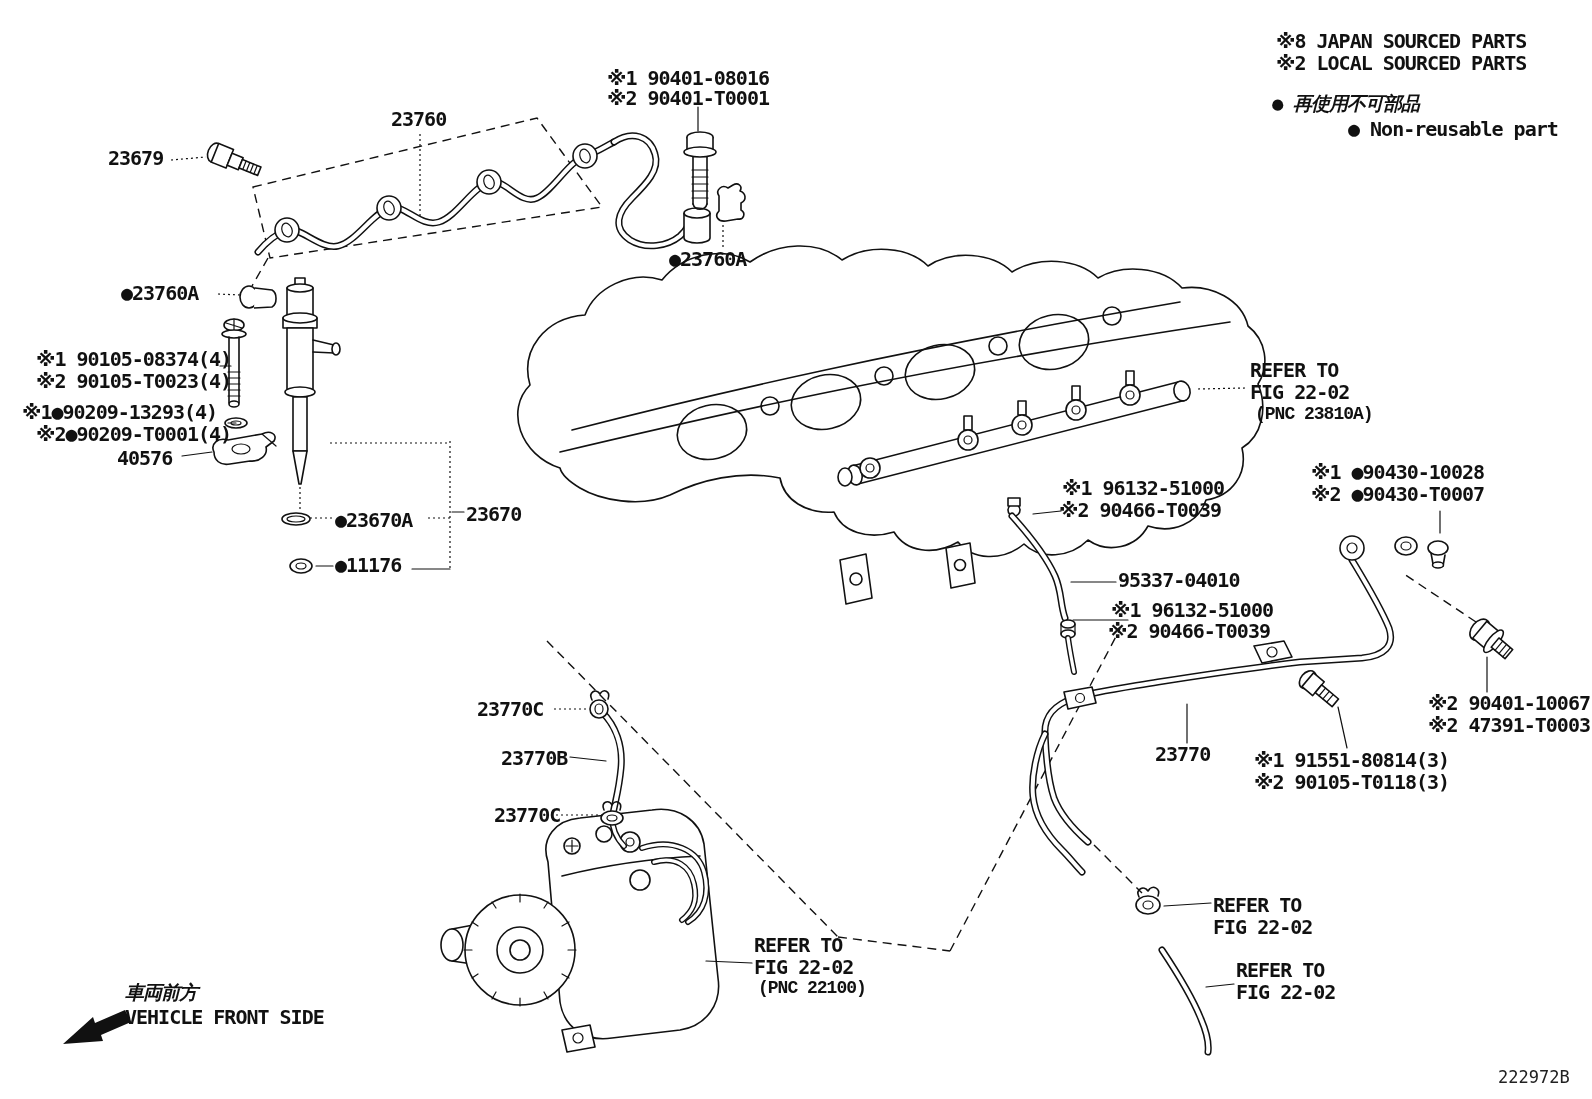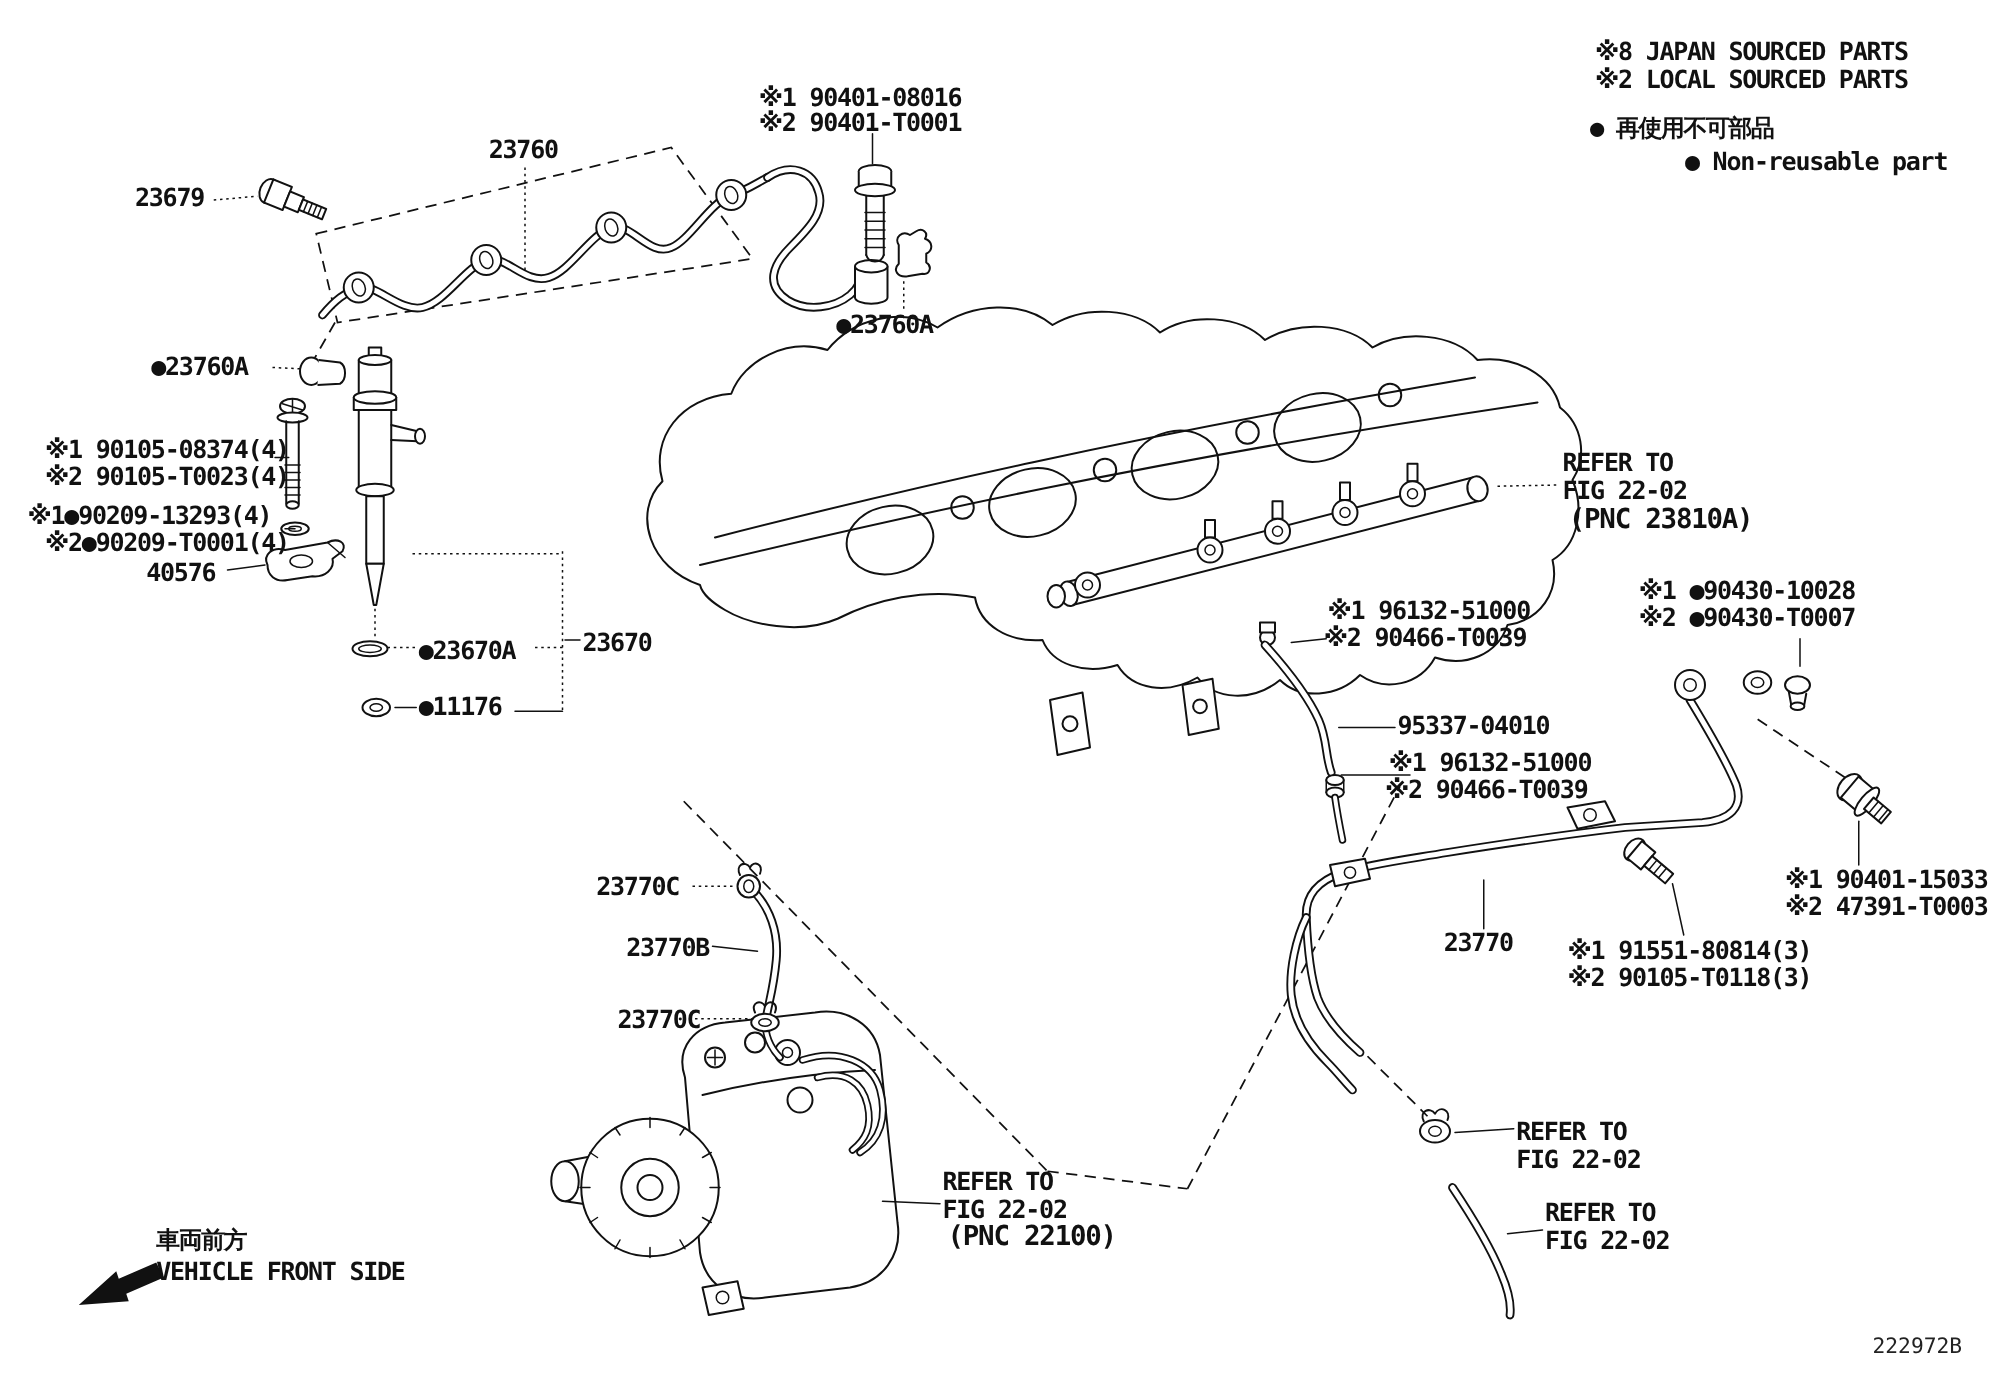--- a/index.html
+++ b/index.html
@@ -1,22 +1,22 @@
 <!DOCTYPE html>
 <html><head>
 <meta charset="utf-8">
 <style>
   html,body{margin:0;padding:0;background:#fff;}
   .stage{position:relative;width:1592px;height:1099px;background:#fff;overflow:hidden;
          font-family:"DejaVu Sans Mono","DejaVu Sans",monospace;}
   .art{position:absolute;left:0;top:0;}
   .lbl{position:absolute;font-weight:bold;font-size:20px;line-height:1;letter-spacing:-1px;
        color:#111;white-space:pre;}
-  .sm{font-size:22px;}
-  .jp{font-size:19px;}
+  .sm{font-size:18px;font-family:Liberation Mono, monospace;}
+  .jp{font-size:19px;font-style:italic;}
   .code{font-weight:normal;font-size:17px;letter-spacing:0;color:#222;}
   
   .ln{fill:none;stroke:#111;stroke-width:1.6;stroke-linecap:round;stroke-linejoin:round;}
   .thin{fill:none;stroke:#111;stroke-width:1.2;stroke-linecap:round;}
   .dash{fill:none;stroke:#111;stroke-width:1.4;stroke-dasharray:9 6;}
   .dot{fill:none;stroke:#111;stroke-width:1.2;stroke-dasharray:2 3;}
   .wh{fill:#fff;stroke:#111;stroke-width:1.6;stroke-linejoin:round;}
   .tB{fill:none;stroke:#111;stroke-width:7;stroke-linecap:round;}
   .tW{fill:none;stroke:#fff;stroke-width:4;stroke-linecap:round;}
   .tB2{fill:none;stroke:#111;stroke-width:6;stroke-linecap:round;}
@@ -328,21 +328,21 @@
   <div class="lbl" style="left:1250px;top:382px">FIG 22-02</div>
   <div class="lbl sm" style="left:1255px;top:405px">(PNC 23810A)</div>
 
   <div class="lbl" style="left:1062px;top:478px">※1 96132-51000</div>
   <div class="lbl" style="left:1059px;top:500px">※2 90466-T0039</div>
   <div class="lbl" style="left:1311px;top:462px">※1 ●90430-10028</div>
   <div class="lbl" style="left:1311px;top:484px">※2 ●90430-T0007</div>
   <div class="lbl" style="left:1118px;top:570px">95337-04010</div>
   <div class="lbl" style="left:1111px;top:600px">※1 96132-51000</div>
   <div class="lbl" style="left:1108px;top:621px">※2 90466-T0039</div>
-  <div class="lbl" style="left:1428px;top:693px">※1 90401-15033</div>
+  <div class="lbl" style="left:1428px;top:693px">※2 90401-10067</div>
   <div class="lbl" style="left:1428px;top:715px">※2 47391-T0003</div>
   <div class="lbl" style="left:1155px;top:744px">23770</div>
   <div class="lbl" style="left:1254px;top:750px">※1 91551-80814(3)</div>
   <div class="lbl" style="left:1254px;top:772px">※2 90105-T0118(3)</div>
 
   <div class="lbl" style="left:477px;top:699px">23770C</div>
   <div class="lbl" style="left:501px;top:748px">23770B</div>
   <div class="lbl" style="left:494px;top:805px">23770C</div>
 
   <div class="lbl" style="left:754px;top:935px">REFER TO</div>

